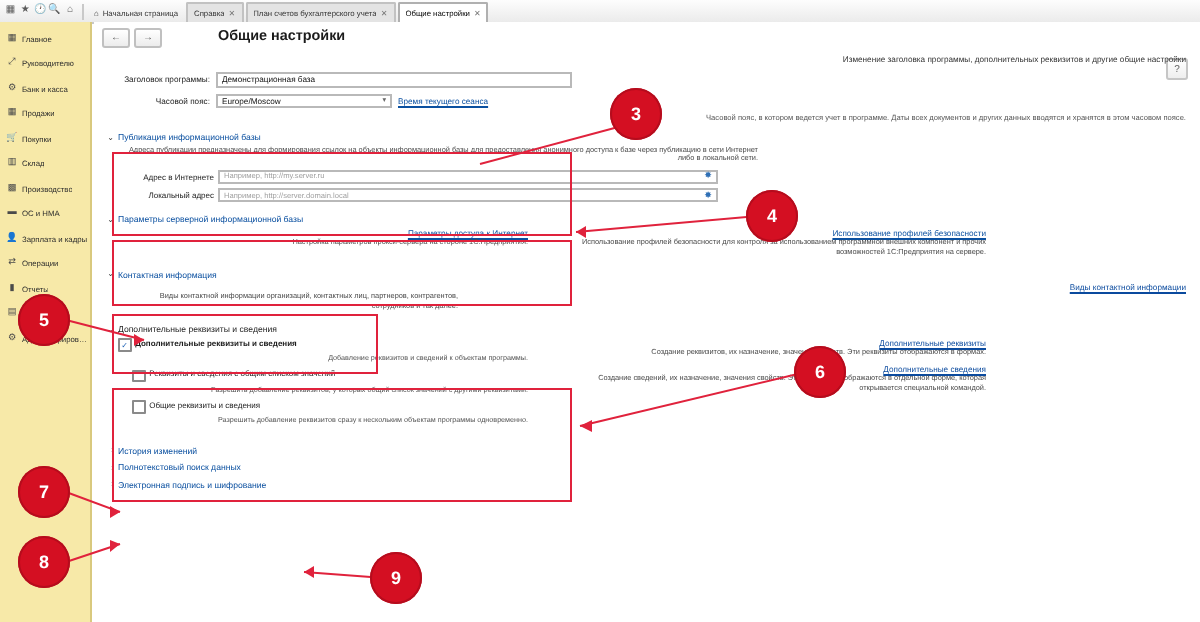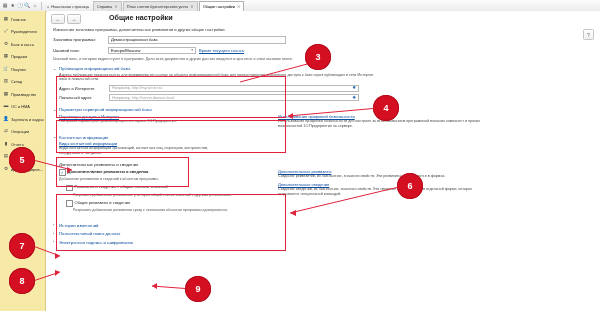--- a/index.html
+++ b/index.html
@@ -4,21 +4,21 @@
 <style>
   html,body{margin:0;padding:0;}
   body{
     width:600px;height:311px;overflow:hidden;
     background:#ffffff;
     font-family:"Liberation Sans","DejaVu Sans",sans-serif;
     font-size:4.2px;
     color:#1a1a1a;
     -webkit-font-smoothing:antialiased;
   }
-  .app{position:relative;width:600px;height:219px;}
+  .app{position:relative;width:600px;height:219px;text-align:right;}
 
   
   .toolbar{
     position:absolute;left:0;top:0;width:600px;height:11px;
     background:linear-gradient(#fdfdfd,#ebebeb);
     border-bottom:1px solid #c8c8c8;
     display:flex;align-items:center;
   }
   .tb-icons{display:flex;align-items:center;gap:1px;padding-left:2px;width:44px;box-sizing:border-box;}
   .tb-ic{

